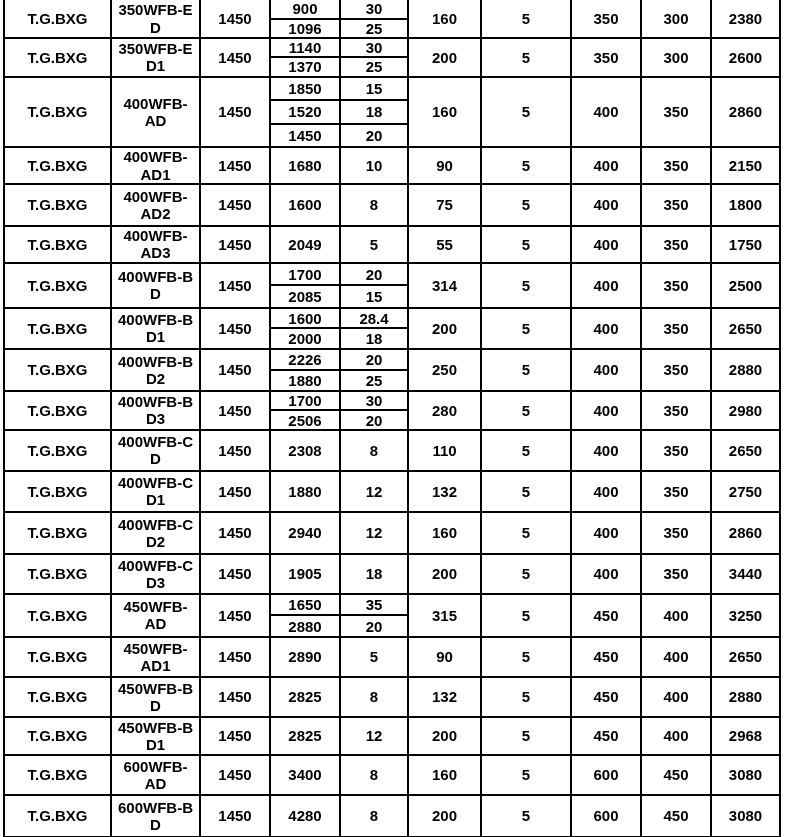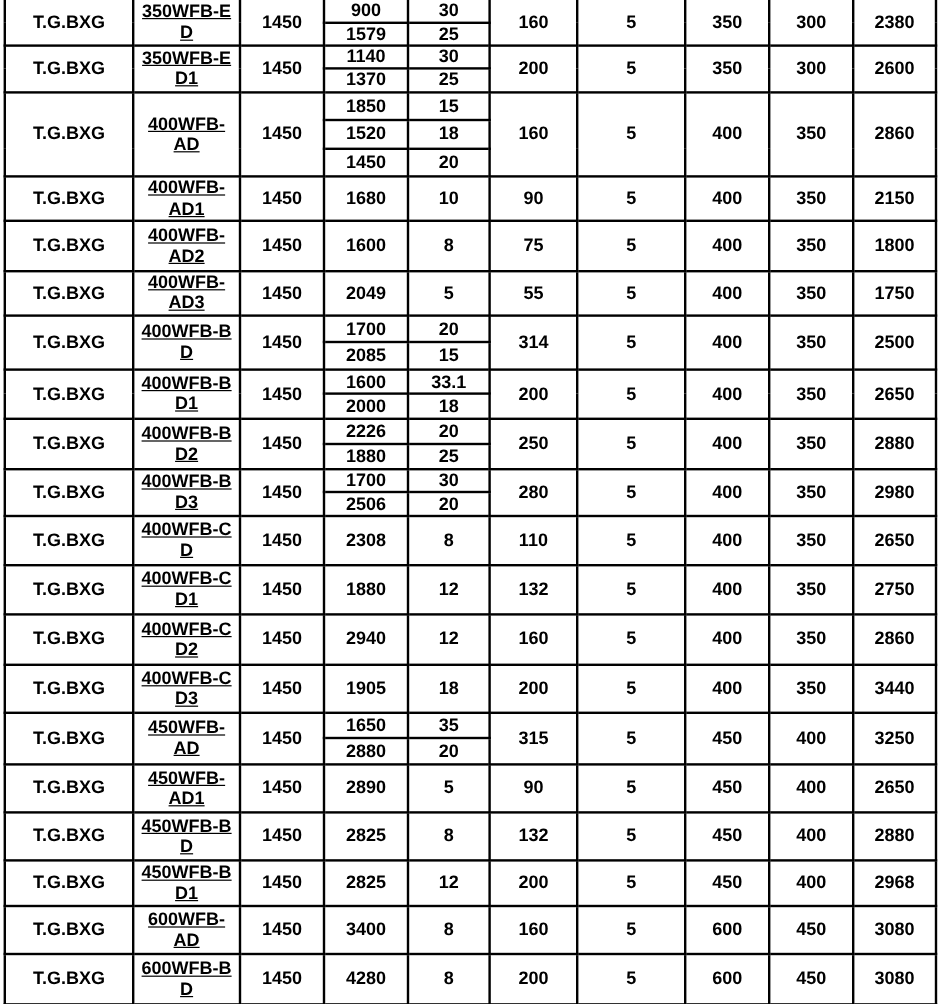--- a/index.html
+++ b/index.html
@@ -28,21 +28,20 @@
     font-size: 15px;
     color: #000000;
     text-align: center;
     vertical-align: middle;
     line-height: 1.15;
     padding: 0;
     overflow: hidden;
   }
   table.spec td.model {
     white-space: pre-line;
-    text-decoration: underline;
   }
 </style>
 </head>
 <body>
 
 <div class="table-wrap">
   <table class="spec">
     <colgroup>
       <col style="width:107px">
         <col style="width:89px">
@@ -63,21 +62,21 @@
           <td rowspan="2">1450</td>
           <td>900</td>
           <td>30</td>
           <td rowspan="2">160</td>
           <td rowspan="2">5</td>
           <td rowspan="2">350</td>
           <td rowspan="2">300</td>
           <td rowspan="2">2380</td>
         </tr>
         <tr style="height: 19.5px;">
-          <td>1579</td>
+          <td>1096</td>
           <td>25</td>
         </tr>
         <tr style="height: 19px;">
           <td rowspan="2">T.G.BXG</td>
           <td rowspan="2" class="model">350WFB-E
 D1</td>
           <td rowspan="2">1450</td>
           <td>1140</td>
           <td>30</td>
           <td rowspan="2">200</td>
@@ -166,21 +165,21 @@
         <tr style="height: 22.5px;">
           <td>2085</td>
           <td>15</td>
         </tr>
         <tr style="height: 20.5px;">
           <td rowspan="2">T.G.BXG</td>
           <td rowspan="2" class="model">400WFB-B
 D1</td>
           <td rowspan="2">1450</td>
           <td>1600</td>
-          <td>33.1</td>
+          <td>28.4</td>
           <td rowspan="2">200</td>
           <td rowspan="2">5</td>
           <td rowspan="2">400</td>
           <td rowspan="2">350</td>
           <td rowspan="2">2650</td>
         </tr>
         <tr style="height: 20.5px;">
           <td>2000</td>
           <td>18</td>
         </tr>

